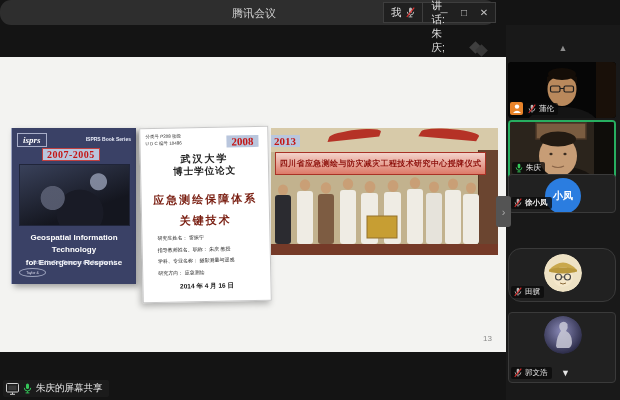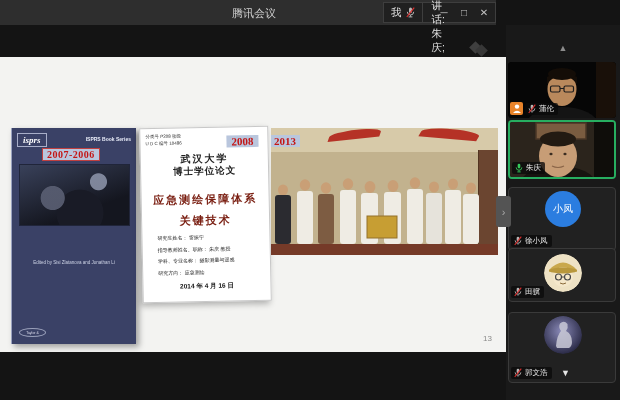--- a/index.html
+++ b/index.html
@@ -3,36 +3,36 @@
 <meta charset="utf-8">
 <style>
   * { margin:0; padding:0; box-sizing:border-box; }
   html,body { background:#000; }
   #app {
     position:relative; width:620px; height:400px; overflow:hidden;
     background:#141414; font-family:"Liberation Sans","DejaVu Sans",sans-serif;
     -webkit-font-smoothing:antialiased;
   }
   
-  .titlebar { position:absolute; left:0; top:0; width:496px; height:25px; background:#2e2e2e; z-index:30; }
+  .titlebar { position:absolute; left:0; top:0; width:496px; height:25px; background:#2e2e2e; z-index:30;border-radius:11px; }
   .app-title { position:absolute; left:232px; top:6px; font-size:11px; color:#d2d2d2; }
   .speak-box { position:absolute; left:383px; top:2px; height:21px; display:flex; align-items:center;
                background:#202020; border:1px solid #3e3e3e; color:#e2e2e2; font-size:10.5px; }
   .me-sec { display:flex; align-items:center; gap:4px; padding:0 7px; height:100%; border-right:1px solid #3e3e3e; }
   .speaking-sec { display:flex; align-items:flex-end; padding:0 9px; }
   .wm { display:flex; margin-left:24px; }
   .wm i { display:block; width:9px; height:9px; background:#3f3f3f; transform:rotate(45deg); }
   .wm i + i { margin-left:-3px; margin-top:3px; background:#373737; }
   .win-controls { position:absolute; right:2px; top:0; height:25px; display:flex; align-items:center; }
   .win-btn { width:20px; text-align:center; color:#c4c4c4; font-size:10px; cursor:default; }
   
   .slide { position:absolute; left:0; top:57px; width:506px; height:295px; background:#f3f3f1; z-index:5; }
   .page-num { position:absolute; right:14px; bottom:9px; font-size:8px; color:#8a8a8a; }
   
-  .book { position:absolute; left:11px; top:71px; width:125px; height:216px; background:#3a4166;
+  .book { position:absolute; left:11px; top:71px; width:125px; height:156px; background:#3a4166;
           border-left:1px solid #9aa2c0; box-shadow:3px 3px 6px rgba(0,0,0,.35); }
   .isprs-box { position:absolute; left:5px; top:5px; padding:1px 5px; border:1px solid #a8aec8;
                color:#fff; font:italic bold 9px "Liberation Serif","DejaVu Serif",serif; }
   .book-series { position:absolute; right:5px; top:8px; font-size:5px; font-weight:bold; color:#e8ecf8; }
   .badge { background:#b9c6dd; color:#c41616; font-family:"Liberation Serif","DejaVu Serif",serif; font-weight:bold; }
   .badge-0708 { position:absolute; left:30px; top:20px; font-size:10px; padding:0 4px; border:1px solid #c04040; letter-spacing:.5px; }
   .book-photo { position:absolute; left:7px; top:36px; width:111px; height:62px;
     background:
       radial-gradient(circle at 72% 28%, rgba(150,158,180,.8) 0 9%, rgba(150,158,180,0) 10%),
       radial-gradient(circle at 30% 55%, rgba(90,95,115,.9) 0 14%, rgba(90,95,115,0) 15%),
@@ -74,22 +74,22 @@
   .collapse-tab { position:absolute; left:496px; top:196px; width:15px; height:31px; background:#545454;
                   border-radius:3px; display:flex; align-items:center; justify-content:center;
                   color:#a8a8a8; font-size:11px; z-index:20; cursor:pointer; }
   
   .sidebar { position:absolute; left:506px; top:25px; width:114px; height:375px; background:#191919; z-index:6; }
   .scroll-up { position:absolute; left:0; right:0; top:18px; text-align:center; color:#8c8c8c; font-size:9px; cursor:pointer; }
   .tile { position:absolute; left:2px; width:108px; background:#212121; border:1px solid #3a3a3a; border-radius:4px; overflow:hidden; }
   .tile-video { background:#050505; border:0;padding-left:31px; }
   .t1 { top:37px; height:56px; }
   .t2 { top:95px; height:59px; border:2px solid #27ae60; background:#241d16; }
-  .t3 { top:162px; height:64px; }
-  .t4 { top:223px; height:54px; }
+  .t3 { top:149px; height:39px;font-weight:bold; }
+  .t4 { top:223px; height:54px;border-radius:13px; }
   .t5 { top:287px; height:71px; }
   .vid-svg { position:absolute; left:0; top:0; width:100%; height:100%; }
   .chip-row { position:absolute; left:2px; bottom:3px; display:flex; align-items:center; gap:2px; z-index:3; }
   .host-badge { width:13px; height:13px; background:#e8832a; border-radius:2px; display:flex; align-items:center; justify-content:center; }
   .name-chip { display:flex; align-items:center; gap:3px; background:rgba(10,10,10,.78); border-radius:2px;
                padding:1px 4px 1px 3px; color:#ececec; font-size:7.5px; white-space:nowrap; }
   .avatar-blue { position:absolute; left:36px; top:3px; width:36px; height:36px; border-radius:50%;
                  background:#2b7de0; color:#fff; font-size:10px; display:flex; align-items:center; justify-content:center; }
   .avatar-img { position:absolute; left:35px; top:5px; width:38px; height:38px; border-radius:50%; overflow:hidden; }
   .scroll-down { position:absolute; left:52px; bottom:4px; color:#e6e6e6; font-size:9px; z-index:4; cursor:pointer; }
@@ -131,22 +131,26 @@
       <span class="win-btn">□</span>
       <span class="win-btn">✕</span>
     </div>
   </div>
 
   <div class="slide">
 
     <div class="book">
       <div class="isprs-box">isprs</div>
       <div class="book-series">ISPRS Book Series</div>
-      <div class="badge badge-0708">2007-2006</div>
+      <div class="badge badge-0708">2007-2005</div>
       <div class="book-photo"></div>
+      <div class="book-title">
+        <span>Geospatial Information Technology</span><br>
+        <span>for Emergency Response</span>
+      </div>
       <div class="book-editors">Edited by Sisi Zlatanova and Jonathan Li</div>
       <div class="tf-logo">Taylor &amp; Francis</div>
     </div>
 
     <div class="thesis">
       <div class="thesis-hdr">
         <span>分类号  P208   密级</span>
         <span>U D C   编号  10486</span>
       </div>
       <div class="badge badge-2008">2008</div>
@@ -164,20 +168,21 @@
       </div>
       <div class="t-date">2014 年 4 月 16 日</div>
     </div>
 
     <div class="photo">
       <div class="ceiling">
         <i class="swoosh sw1"></i>
           <i class="swoosh sw2"></i>
       </div>
       <div class="door"></div>
+      <div class="banner">四川省应急测绘与防灾减灾工程技术研究中心授牌仪式</div>
       <svg class="people" viewBox="0 0 227 72">
 
         <g>
             <ellipse cx="12" cy="18" rx="5" ry="5.5" fill="#c99f76"></ellipse>
             <rect x="4" y="23" width="16" height="49" rx="3" fill="#2b2b30"></rect>
           </g>
         <g>
             <ellipse cx="34" cy="13" rx="5.2" ry="5.8" fill="#c99f76"></ellipse>
             <rect x="26" y="19" width="16" height="53" rx="3" fill="#efece4"></rect>
           </g>
@@ -345,14 +350,29 @@
             <line x1="4.5" y1="8.2" x2="4.5" y2="9.6" stroke="#b5b5b5" stroke-width="1"></line>
             <line x1="0.8" y1="10" x2="8.2" y2="0.6" stroke="#e03030" stroke-width="1.2"></line>
           </svg>
           <span>郭文浩</span>
         </span>
       </div>
       <div class="scroll-down">▼</div>
     </div>
   </div>
 
+  <div class="share-status">
+    <svg width="13" height="12" viewBox="0 0 13 12">
+      <rect x="0.5" y="0.5" width="12" height="8.5" rx="1" fill="#1f1f1f" stroke="#cfcfcf" stroke-width="1"></rect>
+      <rect x="2.5" y="2.5" width="8" height="4.5" fill="#3a3a3a"></rect>
+      <line x1="6.5" y1="9.5" x2="6.5" y2="11" stroke="#cfcfcf" stroke-width="1"></line>
+      <line x1="4" y1="11.3" x2="9" y2="11.3" stroke="#cfcfcf" stroke-width="1"></line>
+    </svg>
+    <svg width="9" height="11" viewBox="0 0 9 11">
+      <rect x="3" y="0.6" width="3" height="5.4" rx="1.5" fill="#35c759"></rect>
+      <path d="M1.3,4.8 a3.2,3.2 0 0 0 6.4,0" stroke="#35c759" stroke-width="1" fill="none"></path>
+      <line x1="4.5" y1="8.2" x2="4.5" y2="9.6" stroke="#35c759" stroke-width="1"></line>
+      <line x1="2.6" y1="9.9" x2="6.4" y2="9.9" stroke="#35c759" stroke-width="1"></line>
+    </svg>
+    <span>朱庆的屏幕共享</span>
+  </div>
 
 </div>
 
 </body></html>

